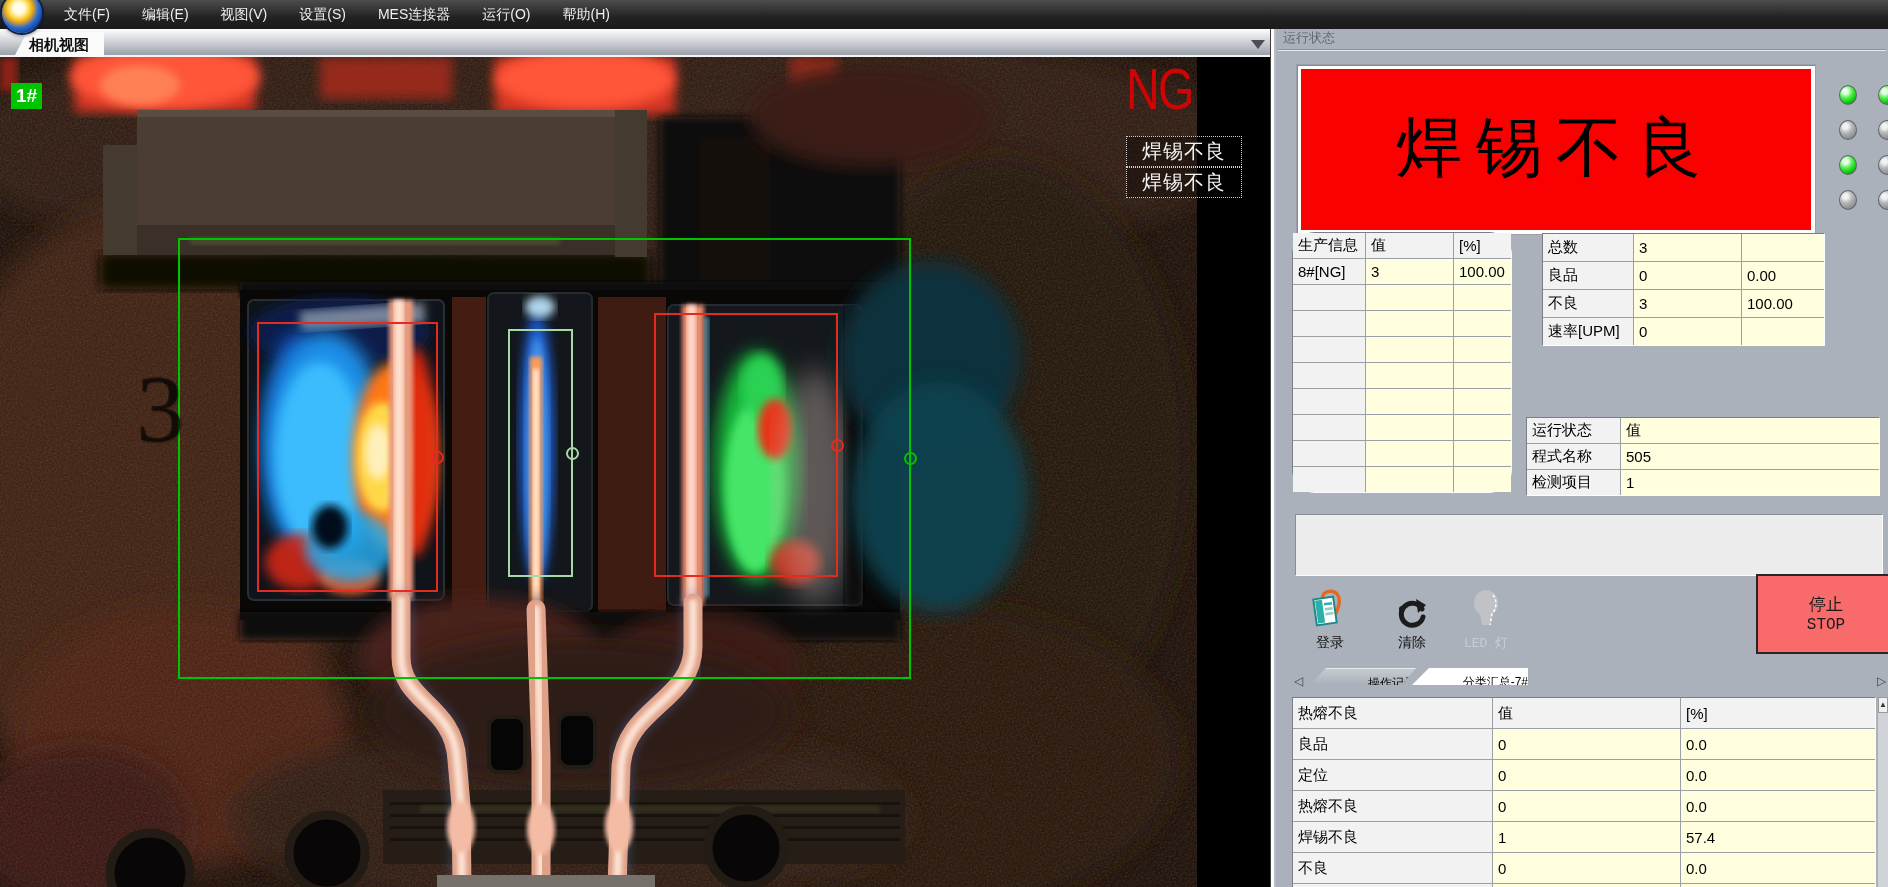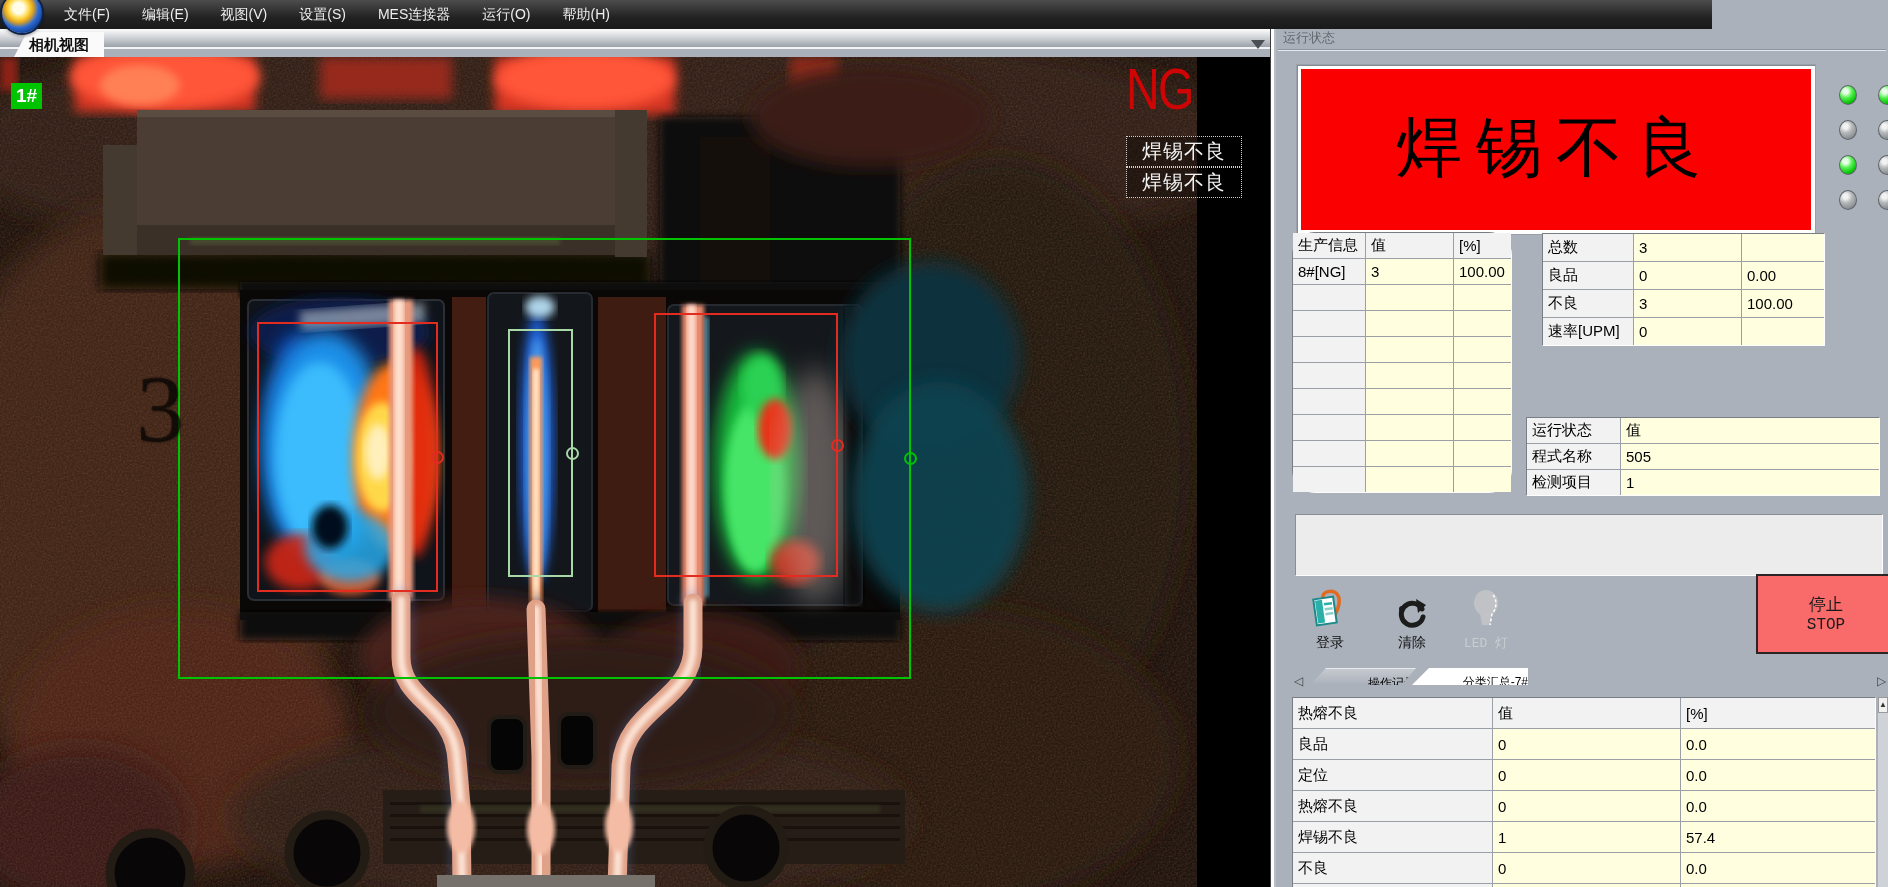--- a/index.html
+++ b/index.html
@@ -1,30 +1,30 @@
 <!DOCTYPE html>
 <html><head>
 <meta charset="utf-8">
 <style>
   * { margin:0; padding:0; box-sizing:border-box; }
   html,body { background:#444; }
   body { font-family:"Liberation Sans", sans-serif; }
   .app { position:relative; width:1888px; height:887px; overflow:hidden; background:#abb1bb; }
 
   
-  .menubar { position:absolute; left:0; top:0; width:1712px; height:29px;
+  .menubar { position:absolute; left:0; top:0; width:1888px; height:29px;
              background:linear-gradient(#4d4d4d,#222 60%,#1a1a1a); display:flex; align-items:center; }
   .menu-items { display:flex; margin-left:48px; }
   .menu-item { color:#eee; font-size:14px; padding:0 16px; line-height:29px; cursor:default; }
   .logo { position:absolute; left:2px; top:-7px; width:40px; height:40px; border-radius:50%; z-index:20;
           background:radial-gradient(circle at 42% 38%, #fffce8 0 16%, #ffd94a 30%, #e2a31d 42%, #2a6ad4 58%, #0b2f7a 82%, #061a45 100%);
           box-shadow:0 0 0 2px #0d2145, 0 2px 4px rgba(0,0,0,.6); }
 
   
-  .tabbar { position:absolute; left:0; top:29px; width:1272px; height:20px;
+  .tabbar { position:absolute; left:0; top:29px; width:1272px; height:28px;
             background:linear-gradient(#fdfdfd,#c9ccd2 55%,#9ba1aa); border-bottom:2px solid #f4f4f4; }
   .cam-tab { position:absolute; left:14px; top:3px; width:90px; height:25px; background:#fafafa;
              clip-path:polygon(13px 0, 100% 0, 100% 100%, 0 100%);
              font-size:15px; font-weight:bold; color:#111; text-align:center; line-height:25px; }
   .dd-arrow { position:absolute; left:1251px; top:11px; width:0; height:0;
               border-left:7px solid transparent; border-right:7px solid transparent; border-top:9px solid #4a4f55; }
 
   
   .camera { position:absolute; left:0; top:57px; width:1272px; height:830px; background:#000; overflow:hidden; }
   .camera svg { position:absolute; left:0; top:0; }

